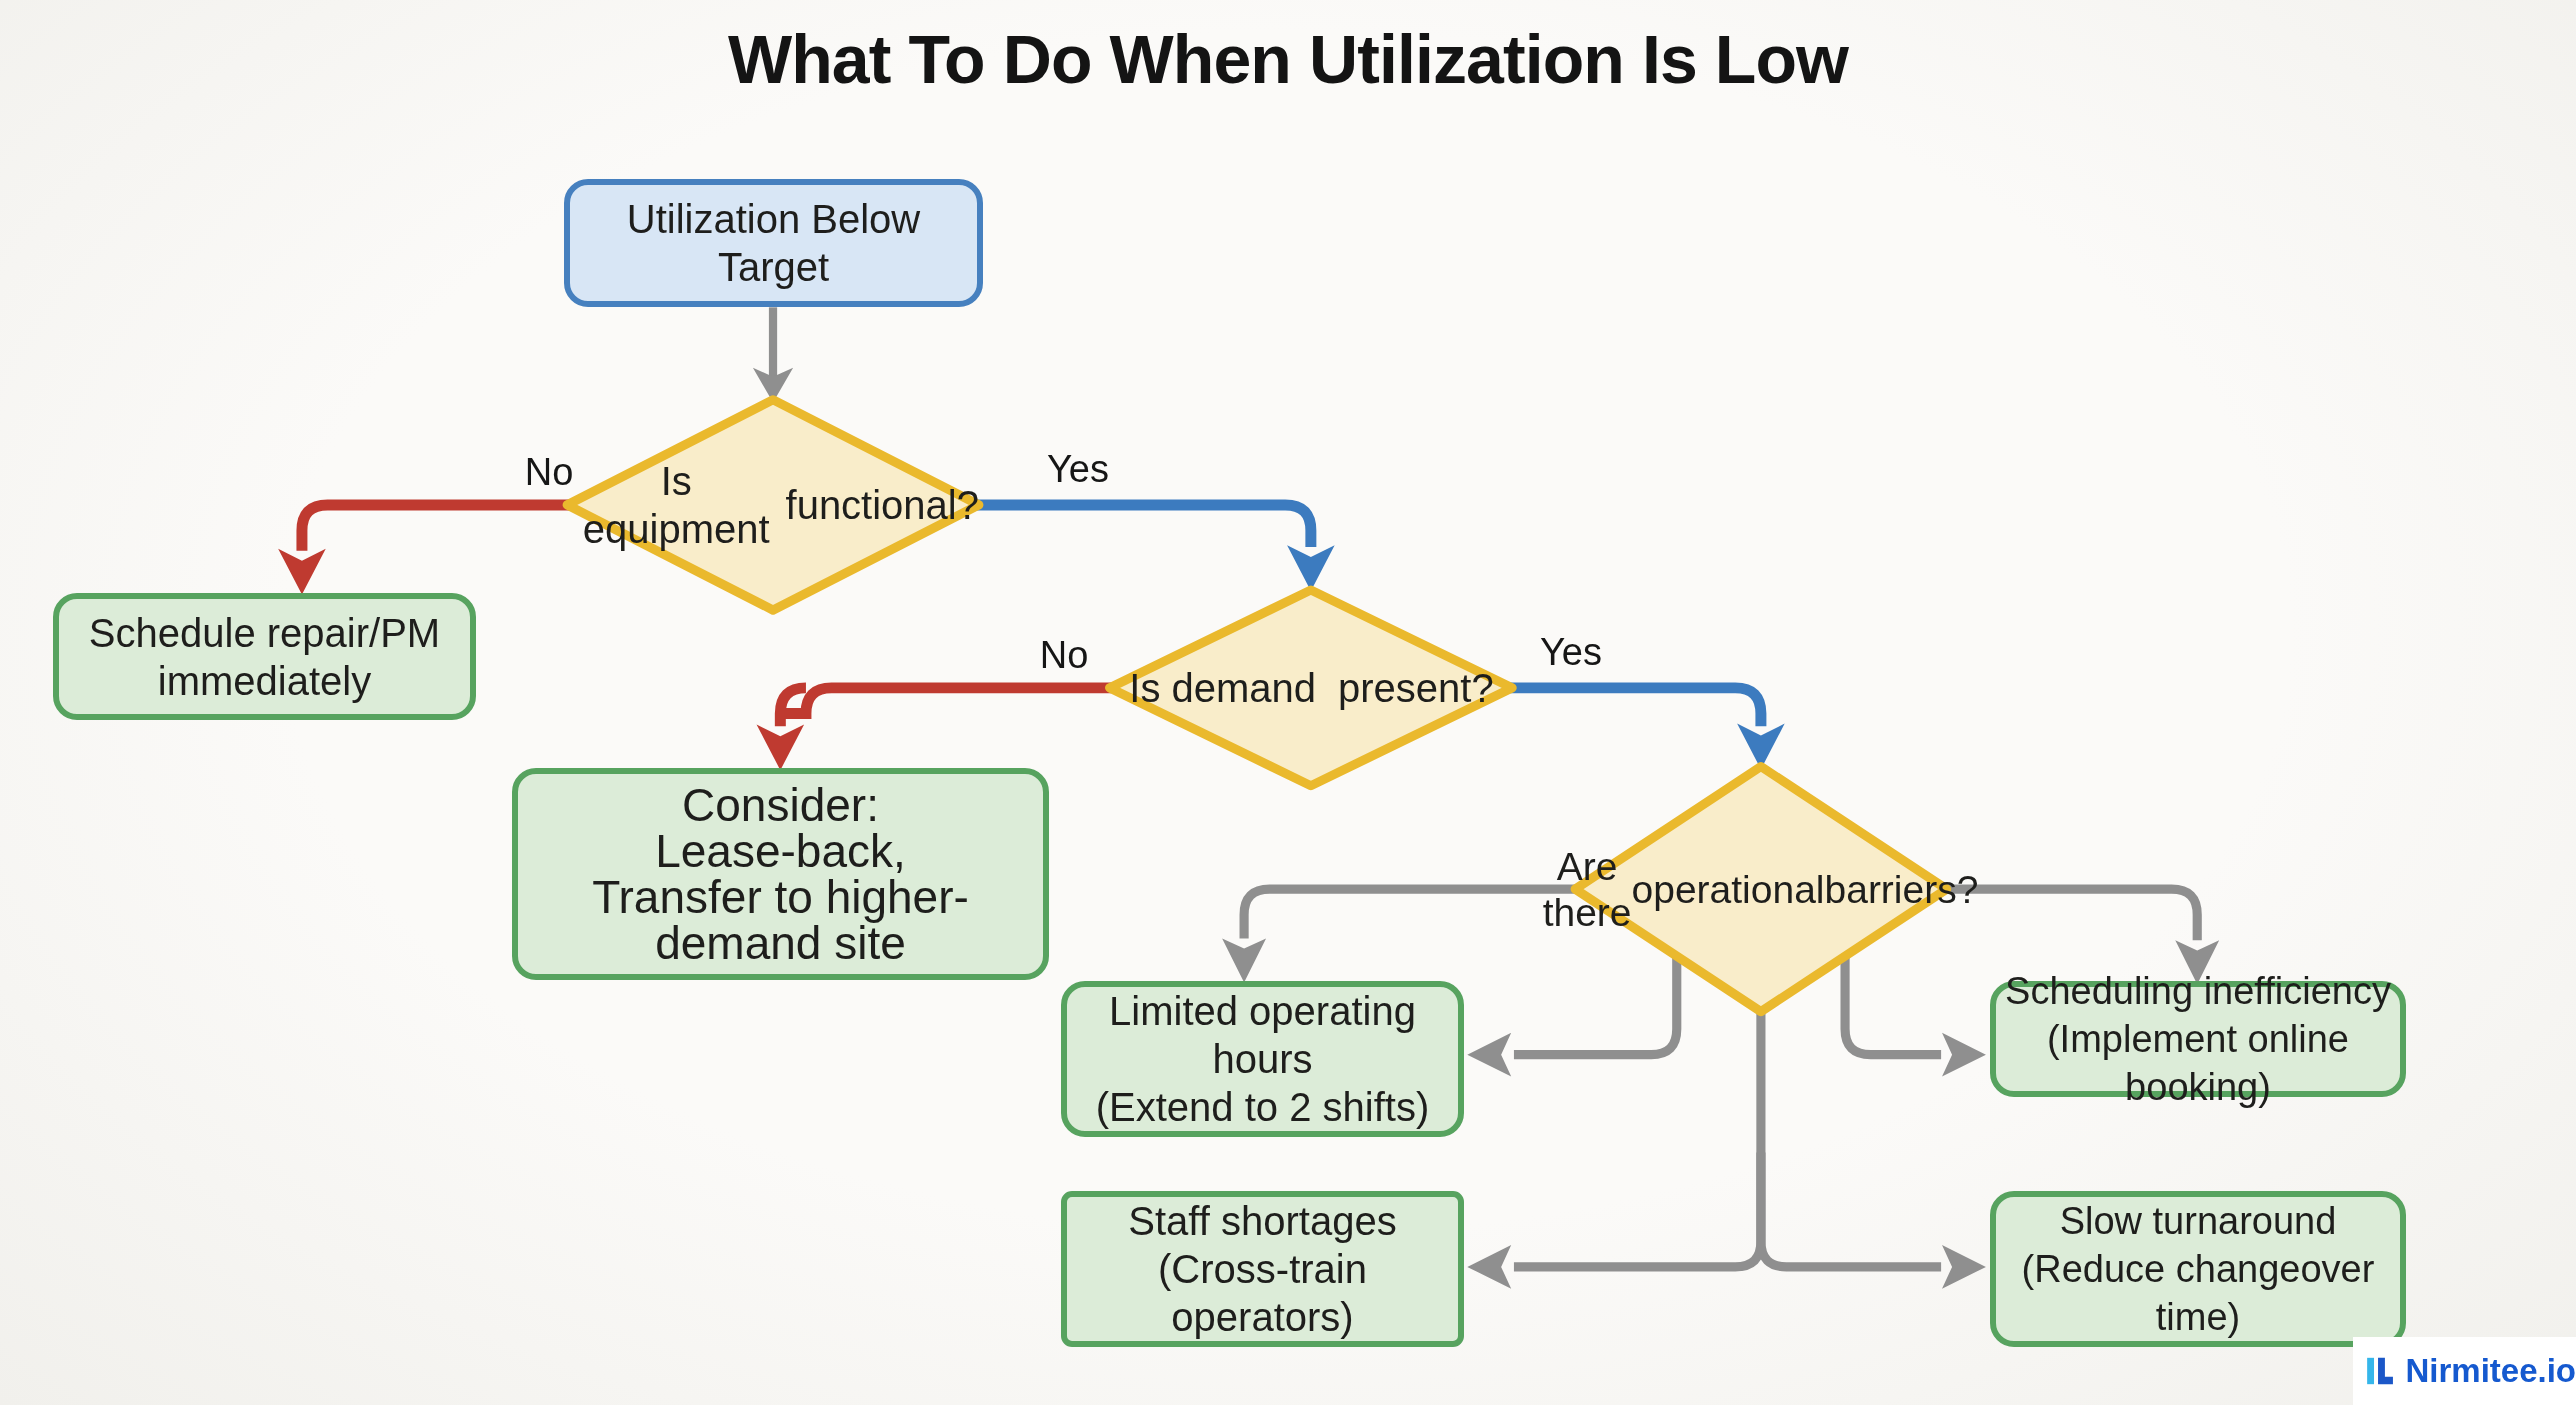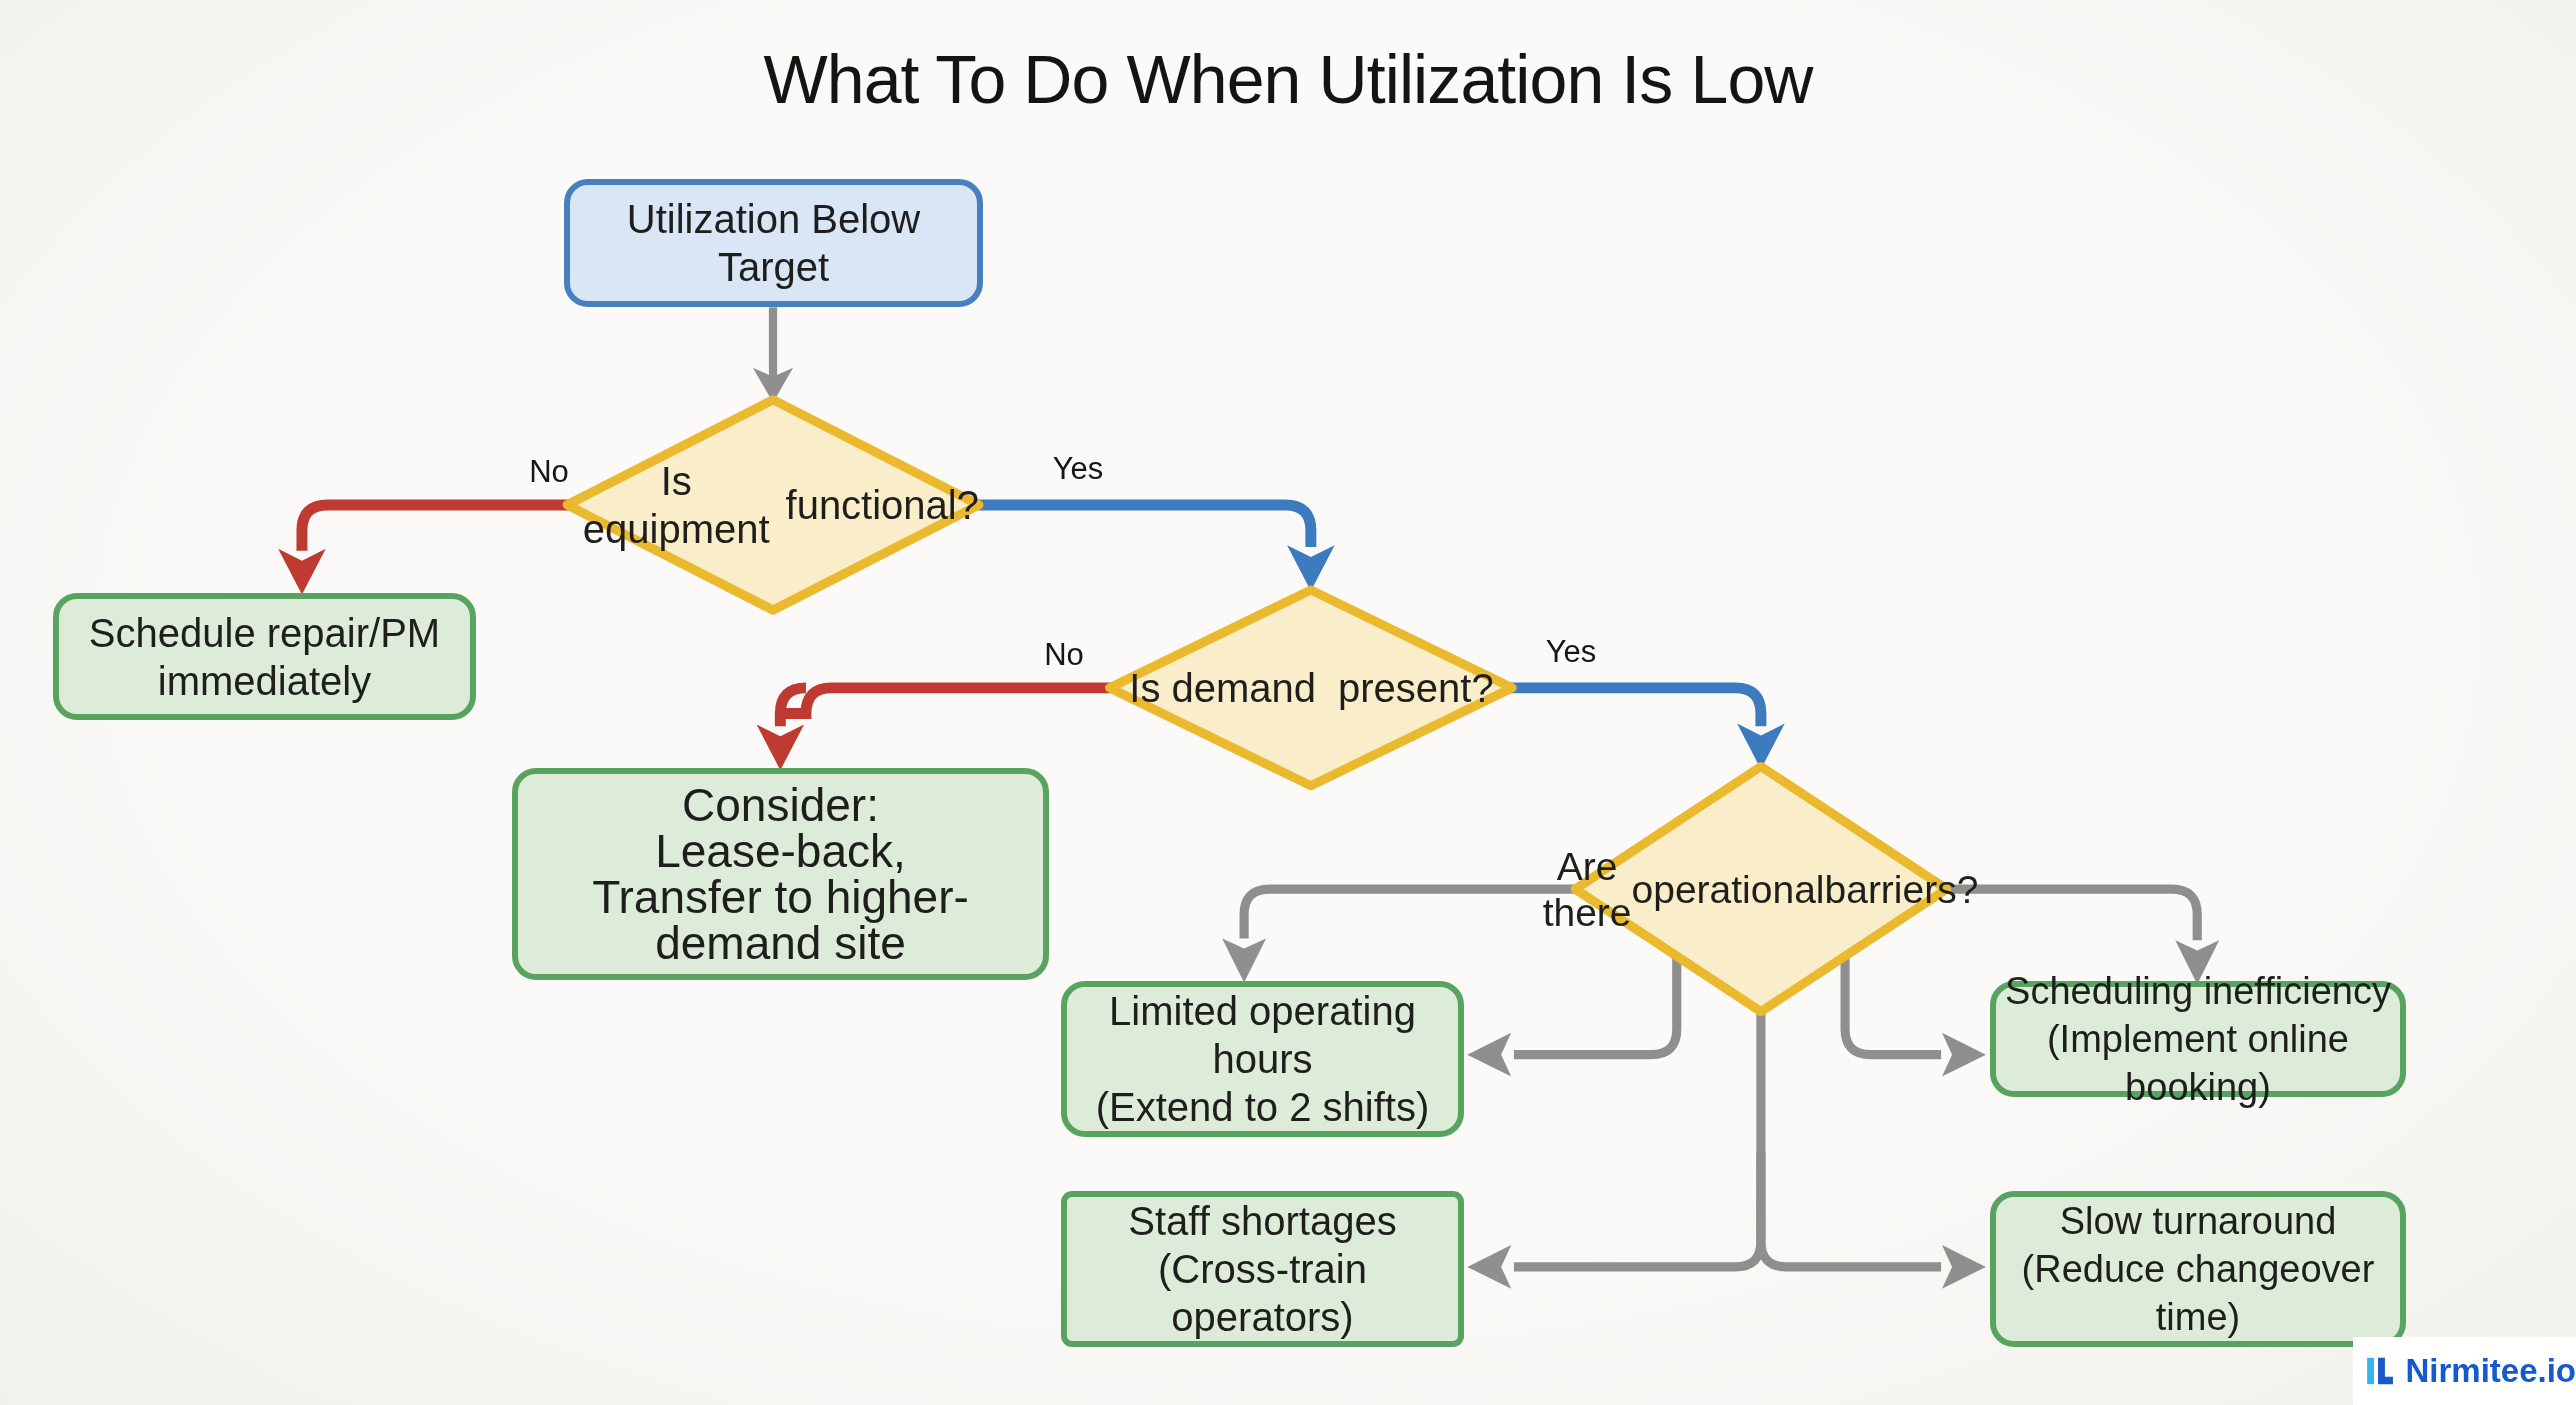--- a/index.html
+++ b/index.html
@@ -10,24 +10,23 @@
     overflow: hidden;
     font-family: "Liberation Sans", "DejaVu Sans", sans-serif;
     background: radial-gradient(ellipse at 50% 45%, #fbfaf8 55%, #f1f0ec 100%);
     color: #1e1e1c;
   }
   #page-title {
     position: absolute;
     left: 0; top: 20px; width: 100%;
     text-align: center;
     font-size: 68px;
-    font-weight: 400;
+    font-weight: 700;
     letter-spacing: -0.9px;
     color: #141414;
-    margin-top: 20px;
   }
   svg.layer { position: absolute; left: 0; top: 0; }
   .node {
     position: absolute;
     box-sizing: border-box;
     display: flex;
     flex-direction: column;
     align-items: center;
     justify-content: center;
     text-align: center;
@@ -43,21 +42,21 @@
     flex-direction: row;
     align-items: center;
     justify-content: center;
     text-align: center;
     font-size: 40px;
     line-height: 48px;
   }
   .edge-label {
     position: absolute;
     transform: translate(-50%, -50%);
-    font-size: 31px;
+    font-size: 38px;
     color: #161616;
     white-space: nowrap;
   }
   #logo-strip {
     position: absolute;
     left: 2353px; top: 1337px;
     width: 223px; height: 68px;
     background: #ffffff;
     display: flex;
     align-items: center;

